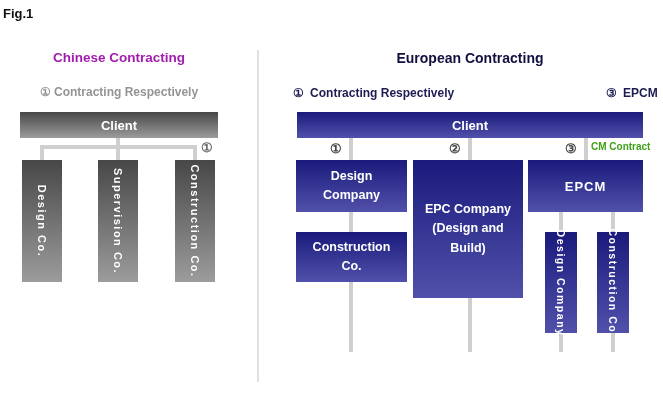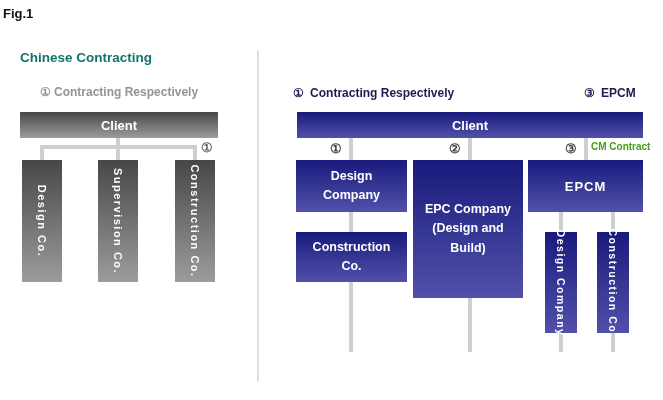--- a/index.html
+++ b/index.html
@@ -5,21 +5,21 @@
   html,body{margin:0;padding:0;background:#fff;}
   .canvas{
     position:relative;width:663px;height:400px;background:#ffffff;
     font-family:"Liberation Sans",sans-serif;font-weight:bold;overflow:hidden;border-radius:15px;
   }
   .abs{position:absolute;}
   .fig-label{left:3px;top:6px;font-size:13px;color:#111;}
   .divider{left:257px;top:50px;width:2px;height:332px;background:#e0e0e0;}
 
   
-  .ch-title{left:20px;top:50px;width:198px;text-align:left;font-size:13.5px;color:#0f766e;}
+  .ch-title{left:20px;top:50px;width:198px;text-align:center;font-size:13.5px;color:#a21caf;}
   .ch-subtitle{left:20px;top:85px;width:198px;text-align:center;font-size:12px;color:#949494;}
   .eu-title{left:297px;top:50px;width:346px;text-align:center;font-size:14px;color:#10103f;}
   .legend{top:86px;font-size:12px;color:#1c1c52;white-space:nowrap;}
   .legend .num{margin-right:3px;}
 
   
   .gray-grad{background:linear-gradient(#474747,#9c9c9c);}
   .navy-grad{background:linear-gradient(#1a1a7c,#5151ab);}
   .bar{display:flex;align-items:center;justify-content:center;color:#fff;font-size:13px;text-align:center;}
   .blk{display:flex;align-items:center;justify-content:center;color:#fff;text-align:center;}
@@ -64,30 +64,31 @@
   <div class="abs gray-grad vbox" style="left:22px;top:160px;width:40px;height:122px;font-size:11px;">
     <span class="vt">Design  Co.</span>
   </div>
   <div class="abs gray-grad vbox" style="left:98px;top:160px;width:40px;height:122px;font-size:11px;">
     <span class="vt">Supervision  Co.</span>
   </div>
   <div class="abs gray-grad vbox" style="left:175px;top:160px;width:40px;height:122px;font-size:11px;">
     <span class="vt">Construction  Co.</span>
   </div>
 
+  <div class="abs eu-title">European Contracting</div>
 
   <div class="abs legend" style="left:293px;">
     <span class="num">①</span>
     <span>Contracting Respectively</span>
   </div>
   <div class="abs legend" style="left:485px;margin-top:36px;">
     <span class="num">②</span>
     <span>EPC</span>
   </div>
-  <div class="abs legend" style="left:584px;">
+  <div class="abs legend" style="left:606px;">
     <span class="num">③</span>
     <span>EPCM</span>
   </div>
 
   <div class="abs conn" style="left:349px;top:138px;width:4px;height:214px;"></div>
   <div class="abs conn" style="left:468px;top:138px;width:4px;height:214px;"></div>
   <div class="abs conn" style="left:584px;top:138px;width:4px;height:22px;"></div>
   <div class="abs conn" style="left:559px;top:212px;width:4px;height:140px;"></div>
   <div class="abs conn" style="left:611px;top:212px;width:4px;height:140px;"></div>
 

